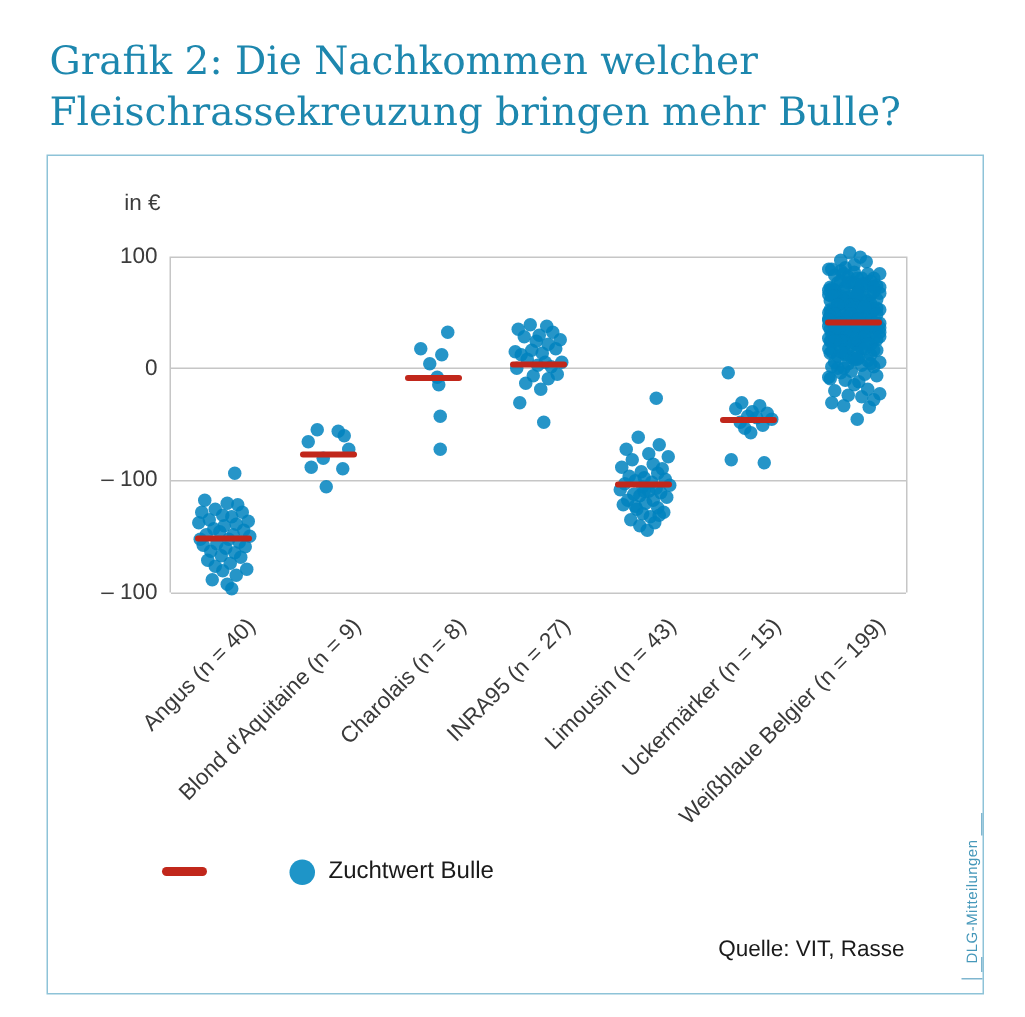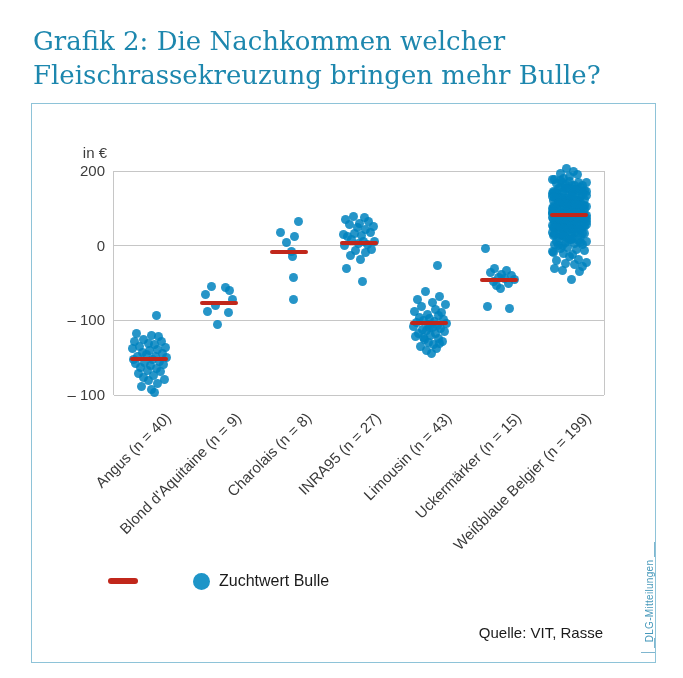--- a/index.html
+++ b/index.html
@@ -3,21 +3,21 @@
 <meta charset="utf-8">
 <style>
   html,body{margin:0;padding:0;background:#ffffff;}
   .page{position:relative;width:683px;height:678px;background:#ffffff;overflow:hidden;
         font-family:"Liberation Sans",sans-serif;}
   .title{position:absolute;left:33px;top:24px;width:600px;
          font-family:"DejaVu Serif","Liberation Serif",serif;
          font-size:26px;line-height:34px;color:#1d87ae;font-weight:400;}
   .chart-box{position:absolute;left:31px;top:103px;width:623px;height:558px;
              border:1px solid #8ec3d8;background:#ffffff;}
-  .unit-label{position:absolute;left:0;top:40px;width:75px;text-align:right;
+  .unit-label{position:absolute;left:0;top:23px;width:75px;text-align:right;
               font-size:15px;color:#3c3c3c;}
   .plot{position:absolute;left:81px;top:67px;width:490px;height:224px;
         border-left:1px solid #c6c6c6;border-right:1px solid #c6c6c6;}
   .gridline{position:absolute;left:0;width:100%;height:1px;background:#c6c6c6;}
   .dot{position:absolute;width:9px;height:9px;border-radius:50%;
        background:rgba(0,131,190,0.85);z-index:2;}
   .mean-line{position:absolute;width:38px;height:4px;border-radius:2px;
              background:#c1271b;z-index:5;}
   .ytick{position:absolute;left:0;width:73px;text-align:right;
          font-size:15px;color:#3c3c3c;}
@@ -45,21 +45,21 @@
 
   <div class="title">
     <div>Grafik 2: Die Nachkommen welcher</div>
     <div>Fleischrassekreuzung bringen mehr Bulle?</div>
   </div>
 
   <div class="chart-box">
     <div class="unit-label">in €</div>
 
     <div>
-        <div class="ytick" style="top: 58px;">200</div>
+        <div class="ytick" style="top: 58px;">100</div>
         <div class="ytick" style="top: 132.667px;">0</div>
         <div class="ytick" style="top: 207.333px;">– 100</div>
         <div class="ytick" style="top: 282px;">– 100</div>
       </div>
 
     <div class="plot">
         <div class="gridline" style="top: -0.5px;"></div>
         <div class="gridline" style="top: 74.1667px;"></div>
         <div class="gridline" style="top: 148.833px;"></div>
         <div class="gridline" style="top: 223.5px;"></div>

